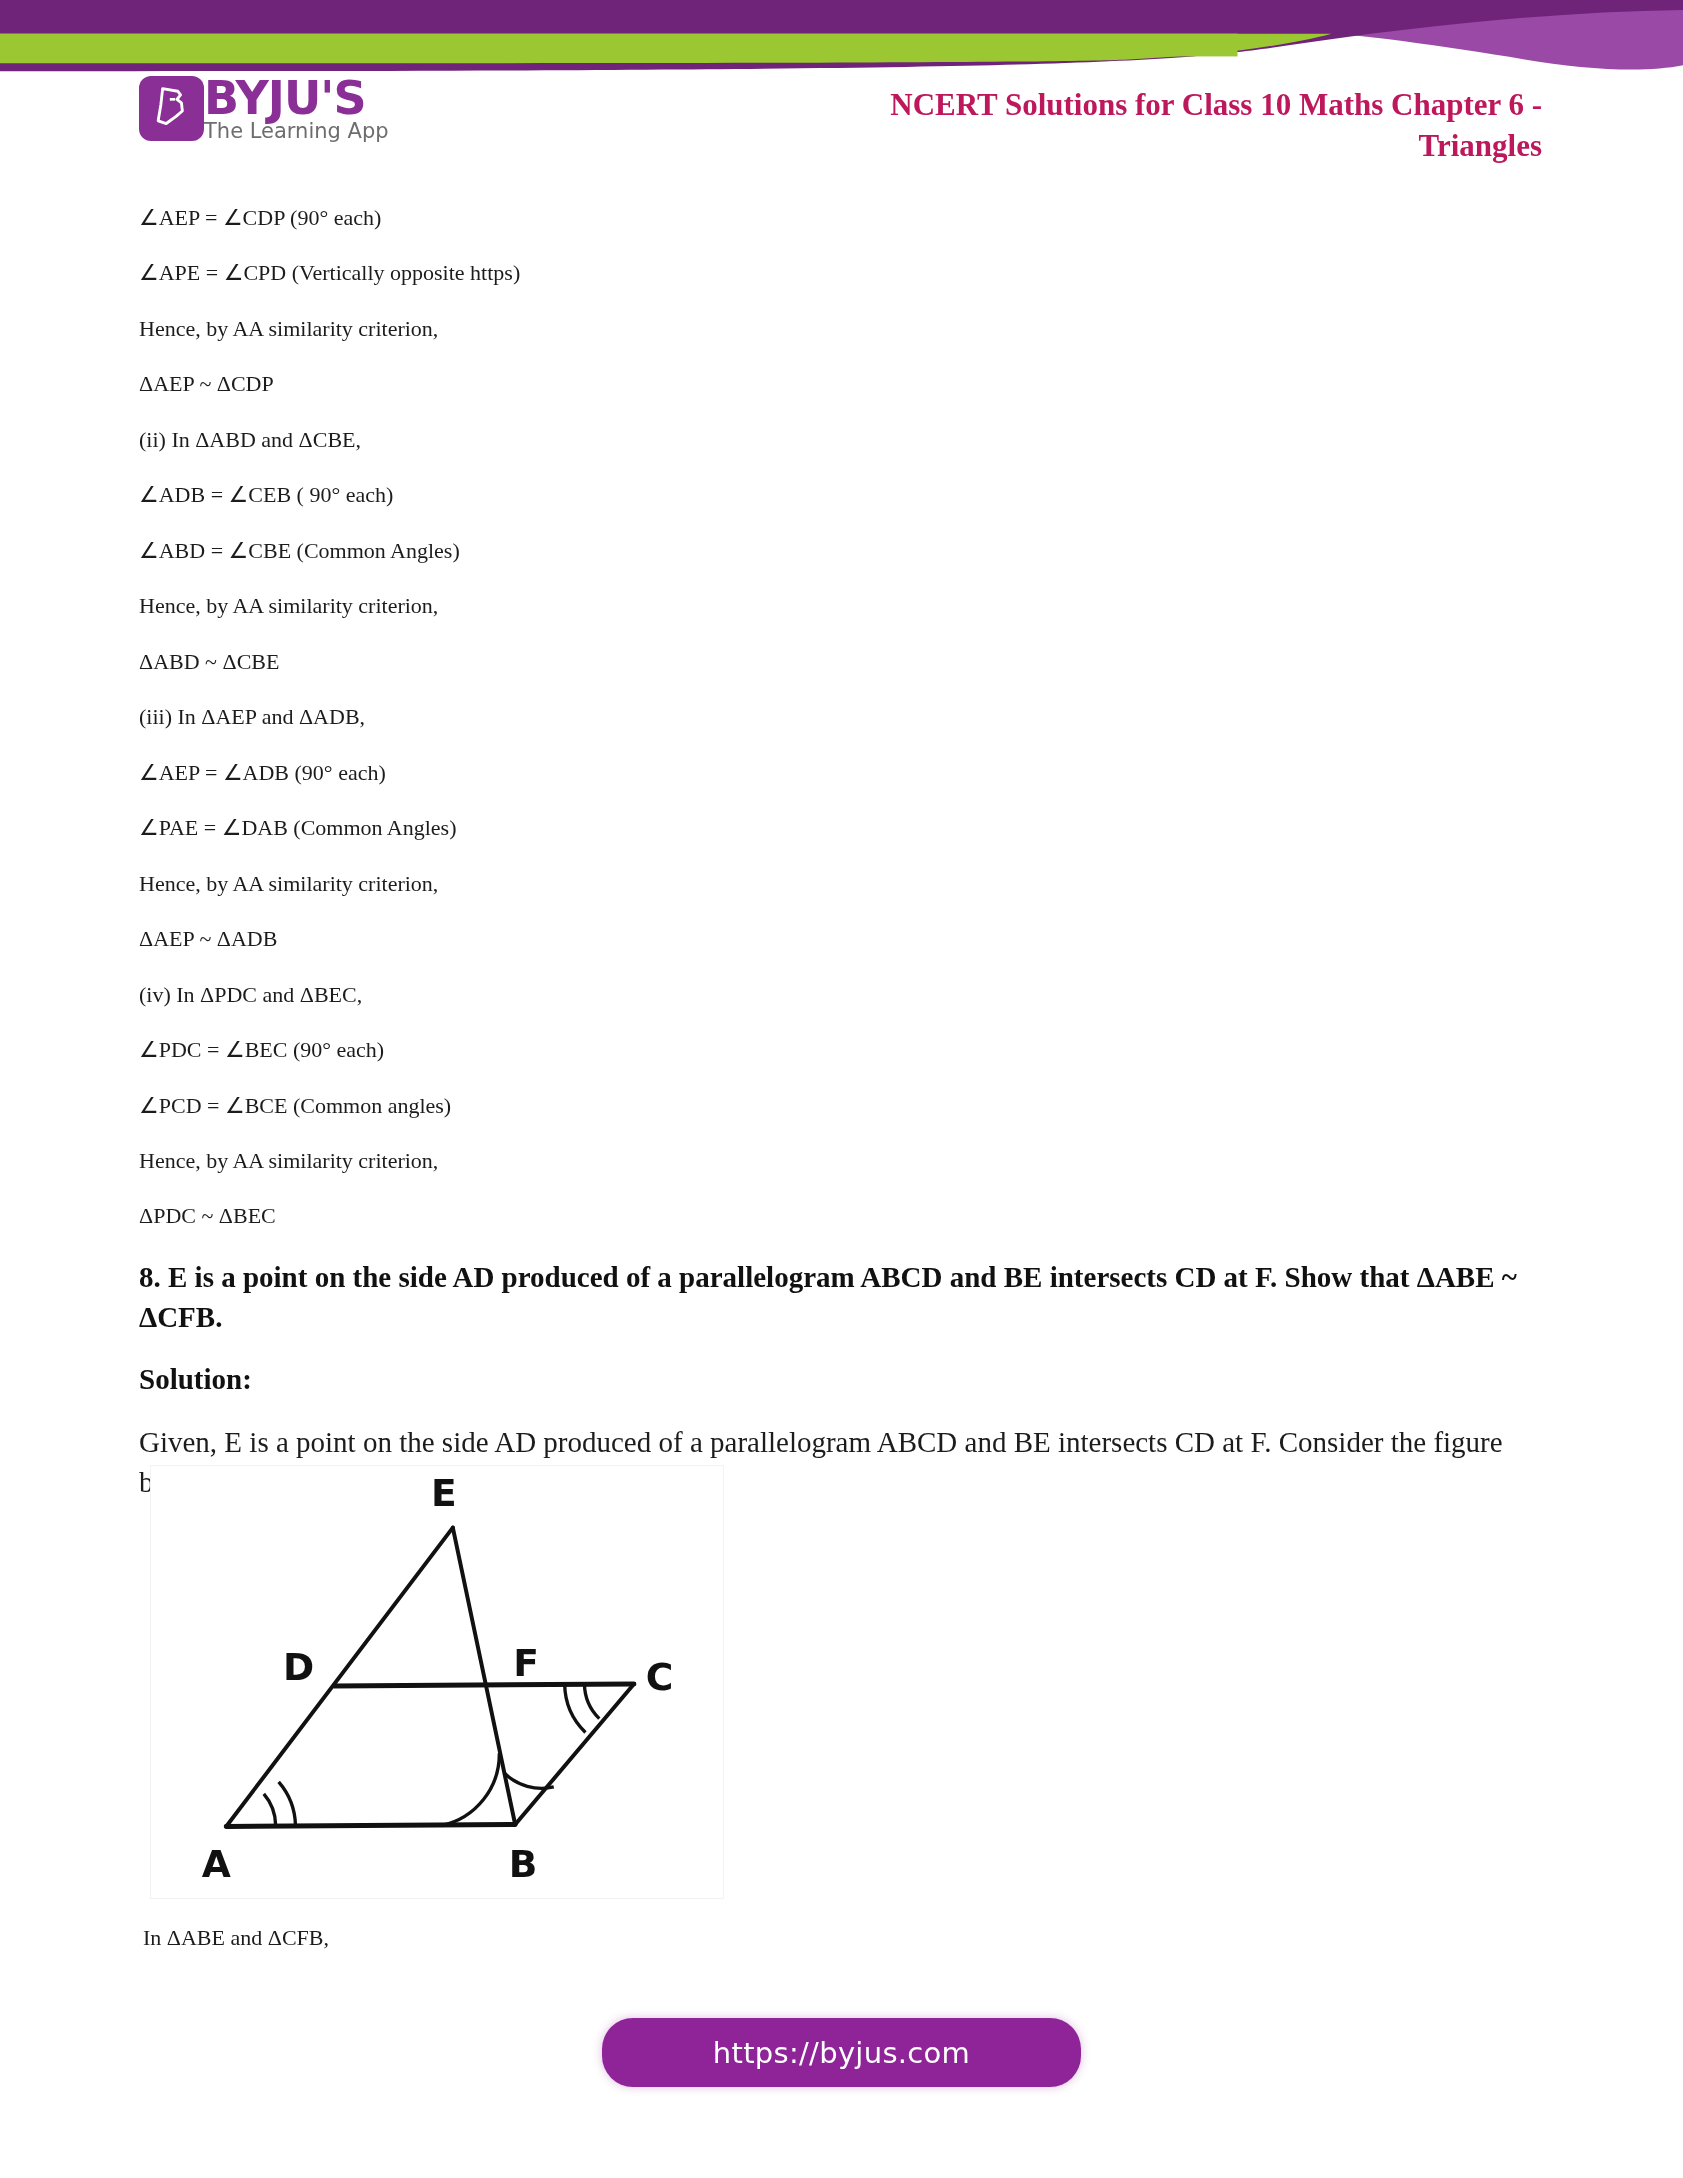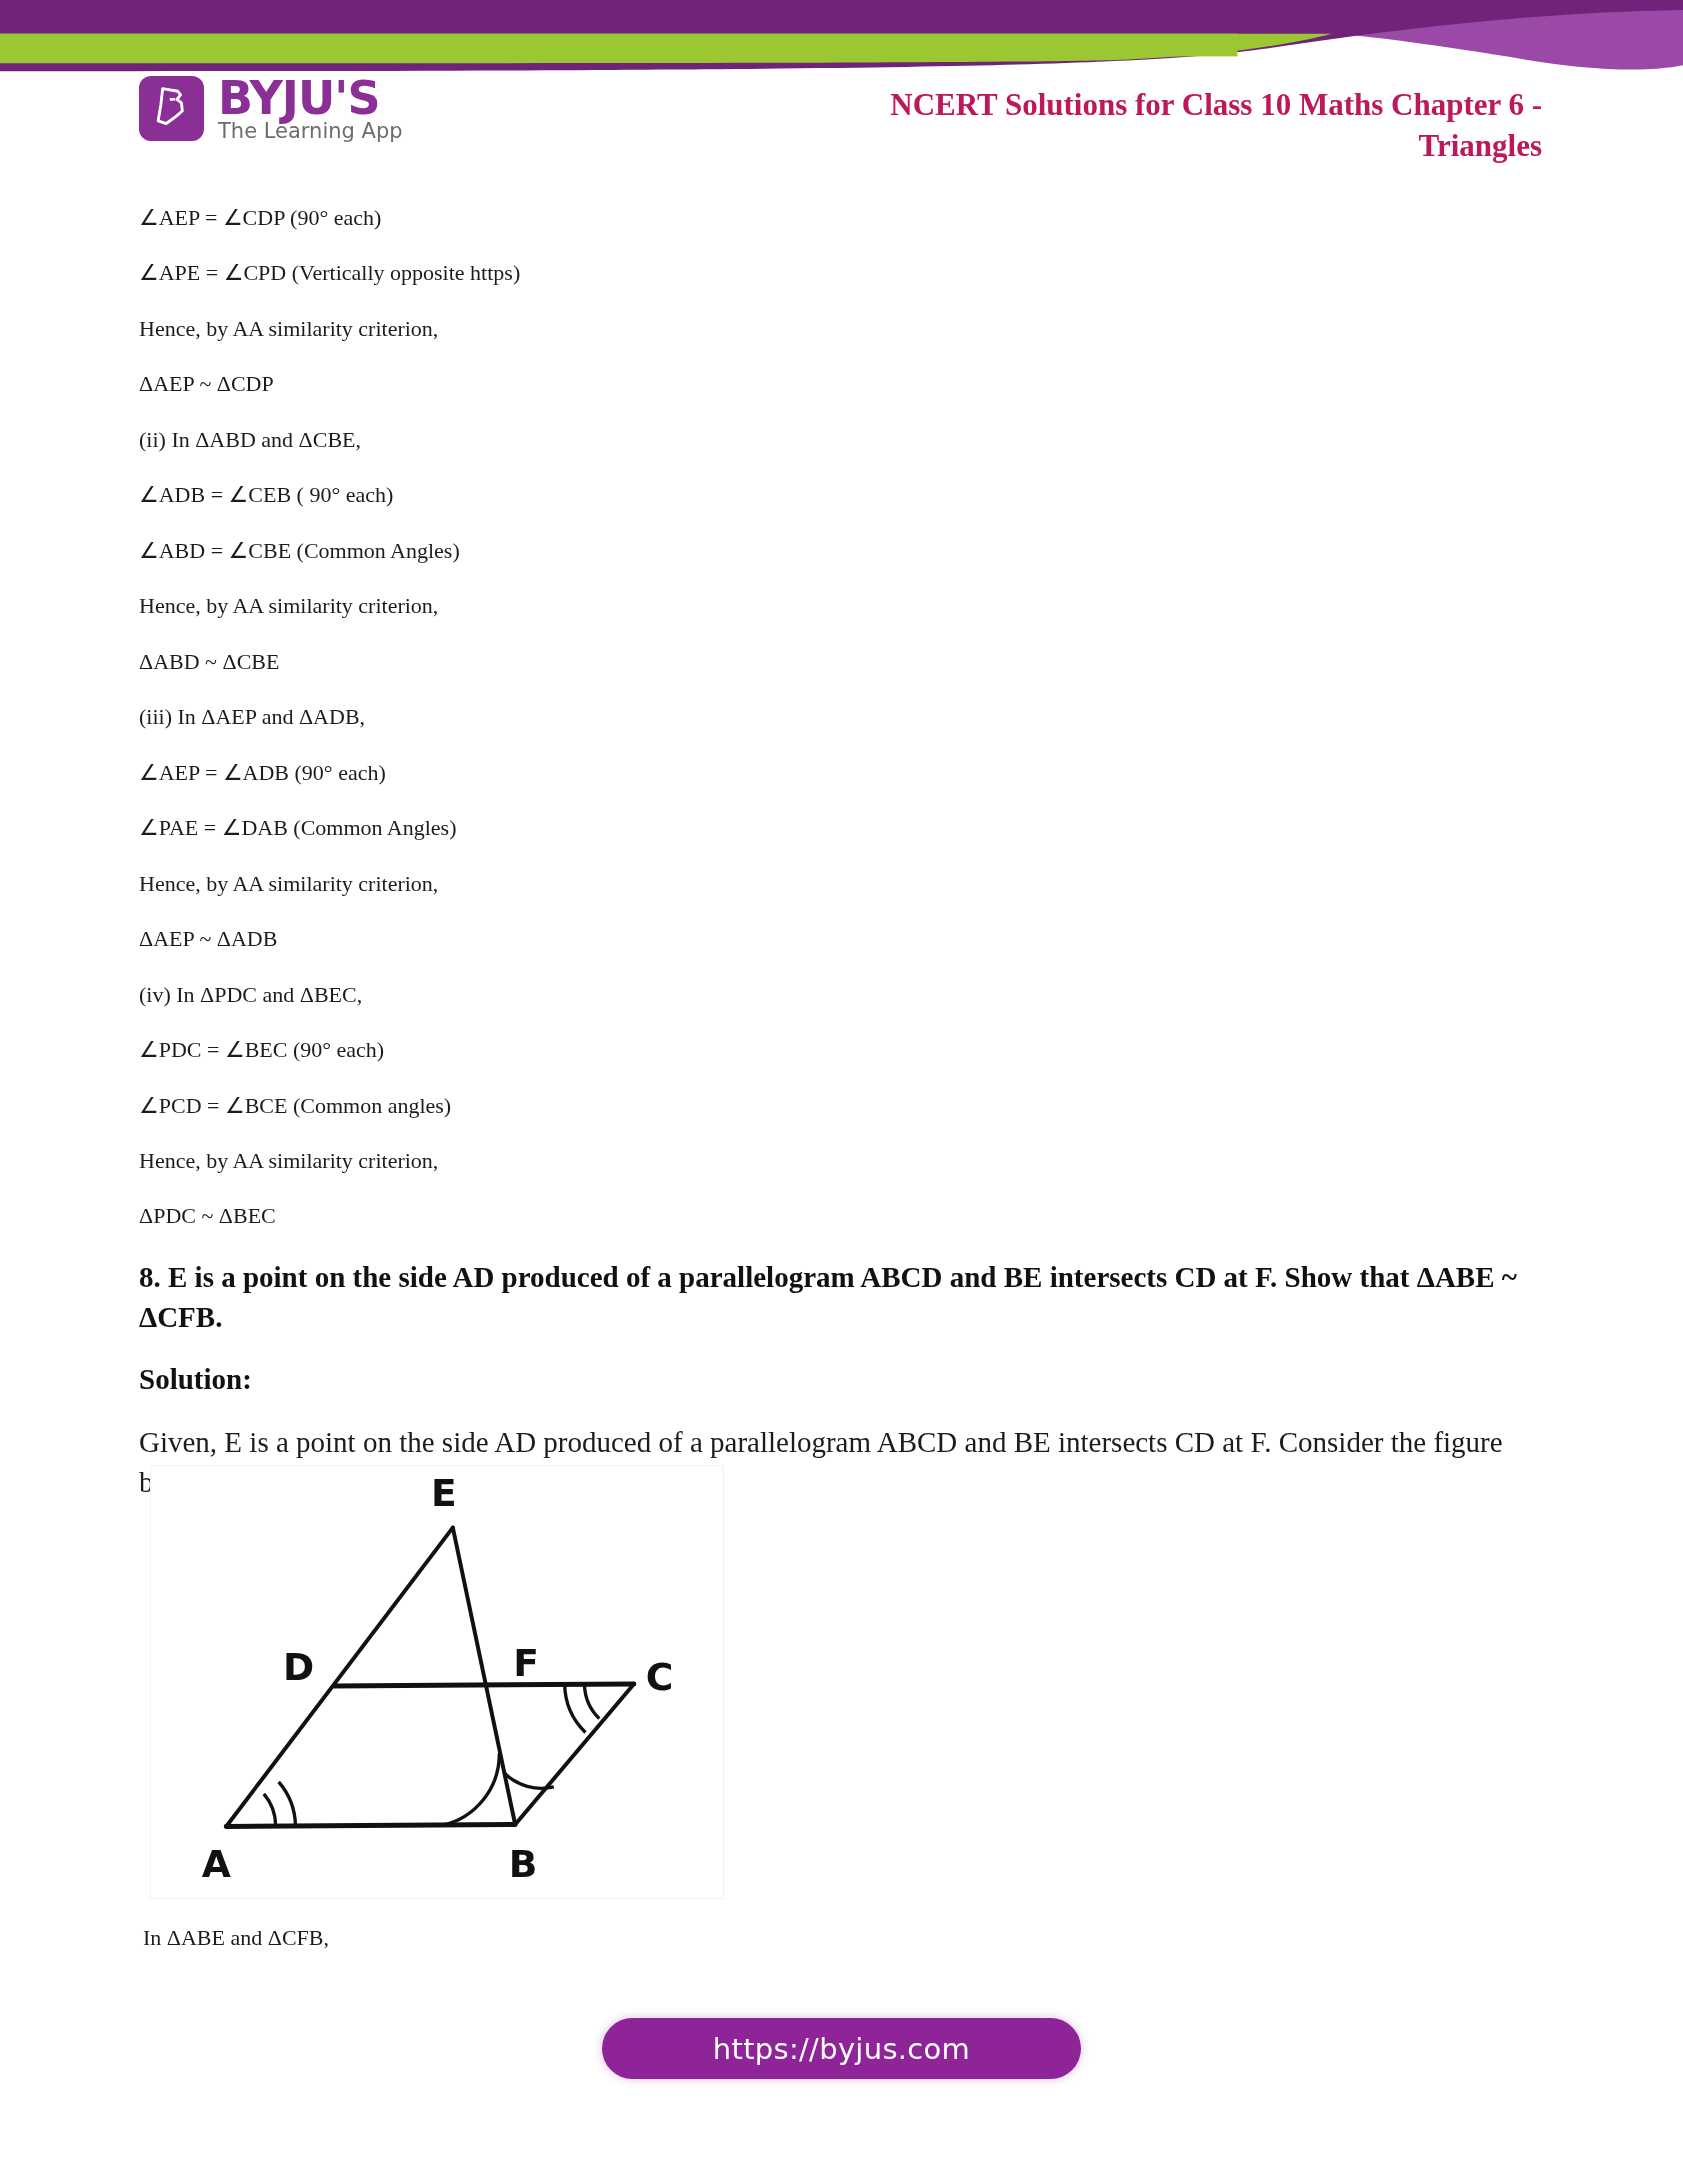--- a/index.html
+++ b/index.html
@@ -21,21 +21,20 @@
     height: 99px;
   }
 
   
   #logo {
     position: absolute;
     left: 139px;
     top: 75px;
     display: flex;
     align-items: center;
-    gap: 14px;
   }
   #logo-mark {
     width: 65px;
     height: 65px;
     border-radius: 12px;
     background: #8a2f96;
     position: relative;
     flex: none;
   }
   #logo-mark .glyph {
@@ -122,21 +121,21 @@
     background: #ffffff;
   }
   #figure-box svg { display: block; }
 
   
   #footer-link {
     position: absolute;
     left: 602px;
     top: 2018px;
     width: 479px;
-    height: 61px;
+    height: 69px;
     background: #8e2497;
     border-radius: 31px;
     display: flex;
     align-items: center;
     justify-content: center;
     box-shadow: 0 0 10px rgba(142,36,151,0.30);
   }
   #footer-link span {
     font-family: "DejaVu Sans", sans-serif;
     font-size: 29px;

